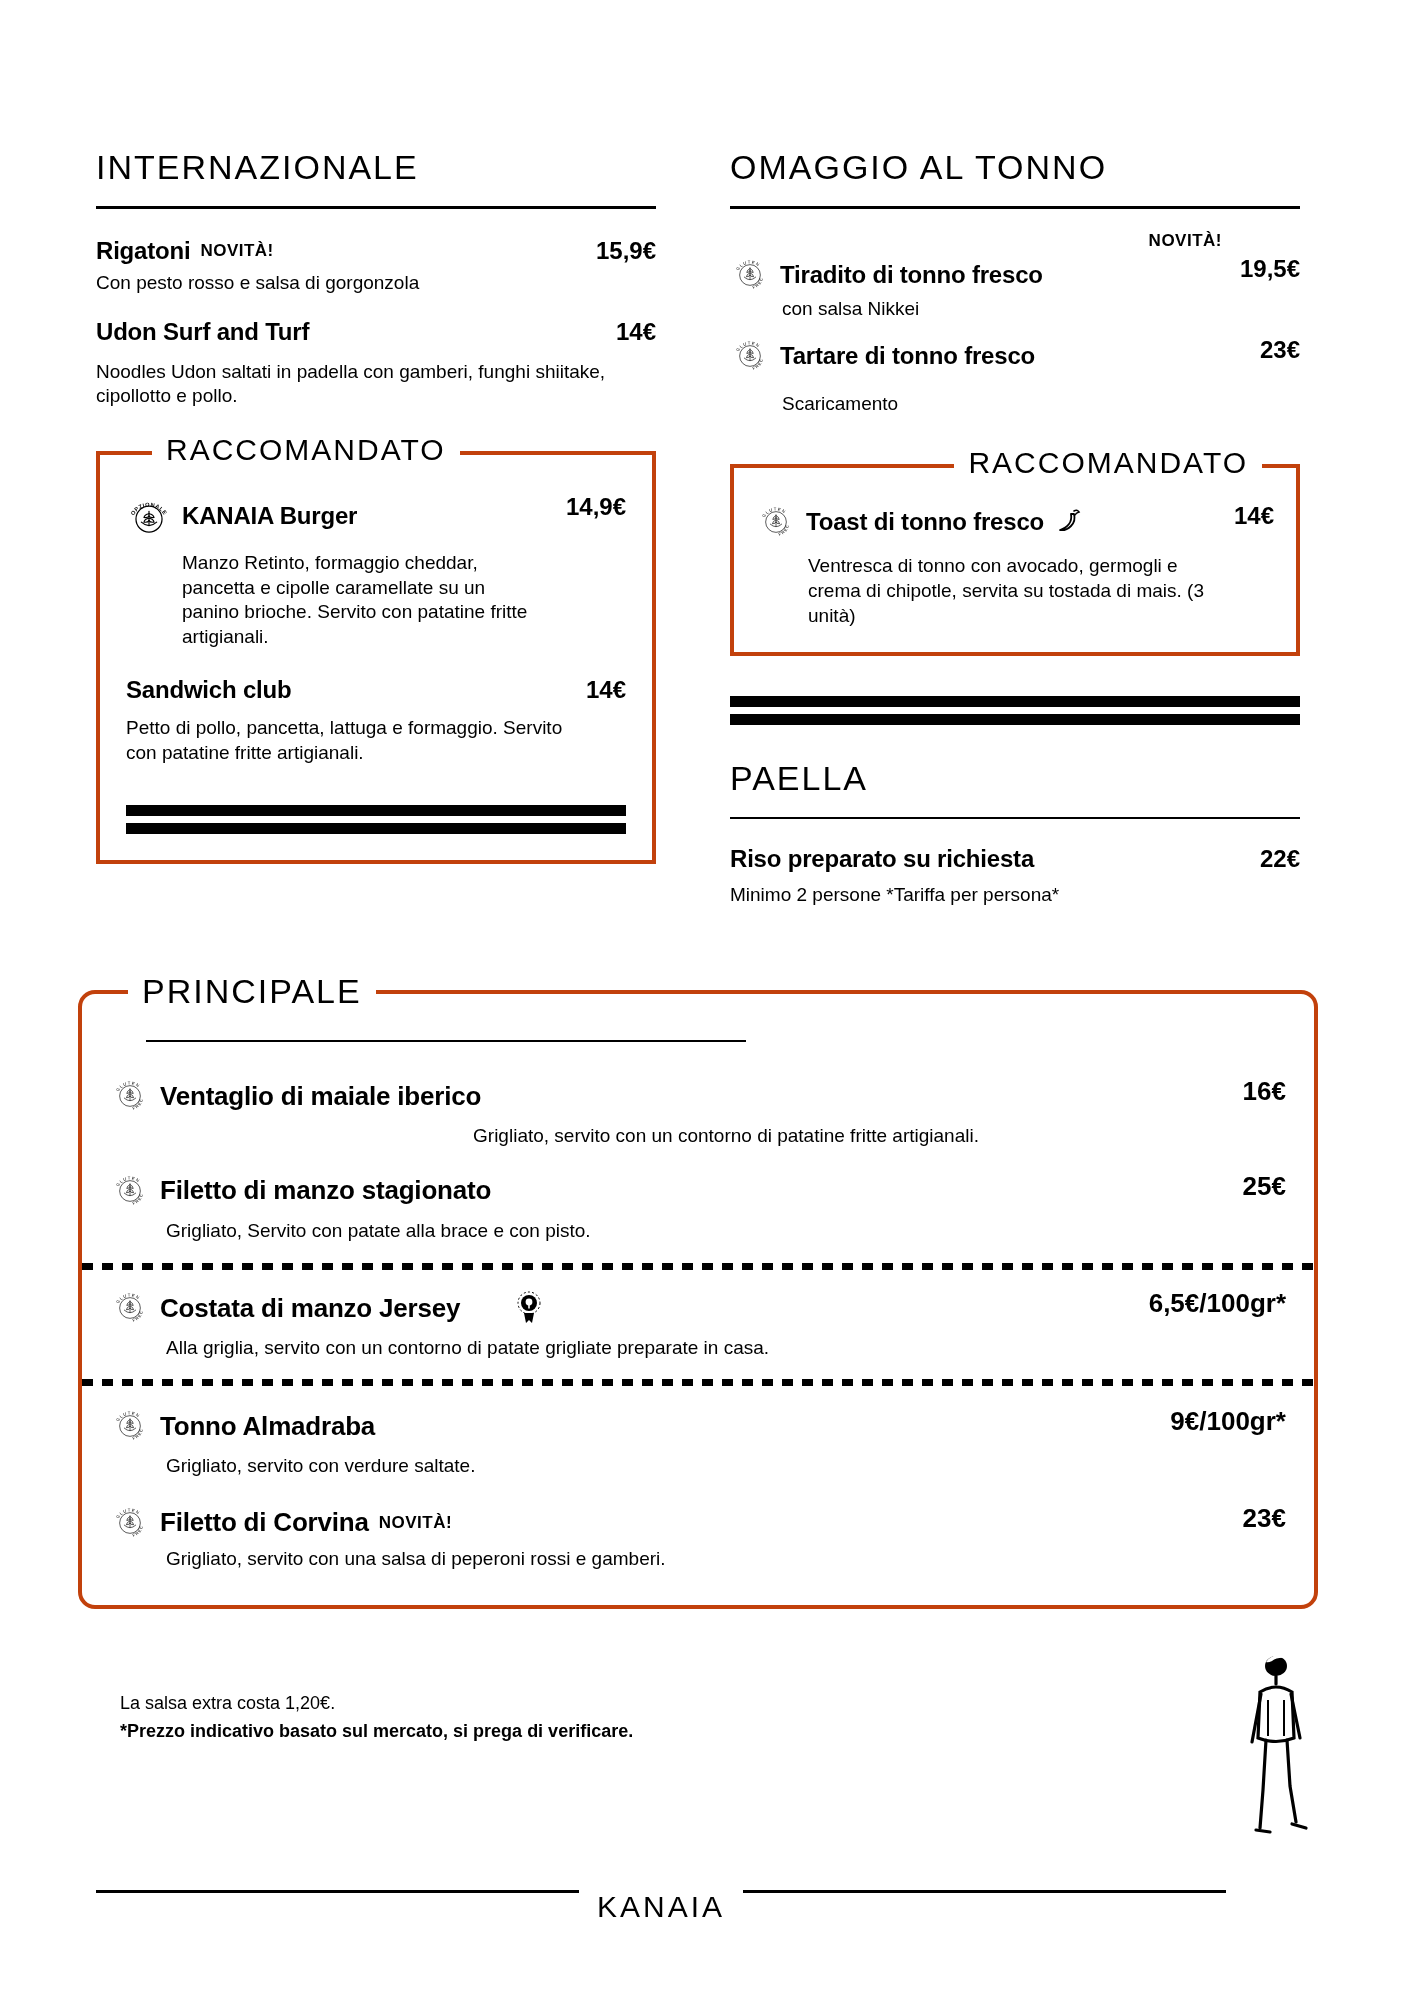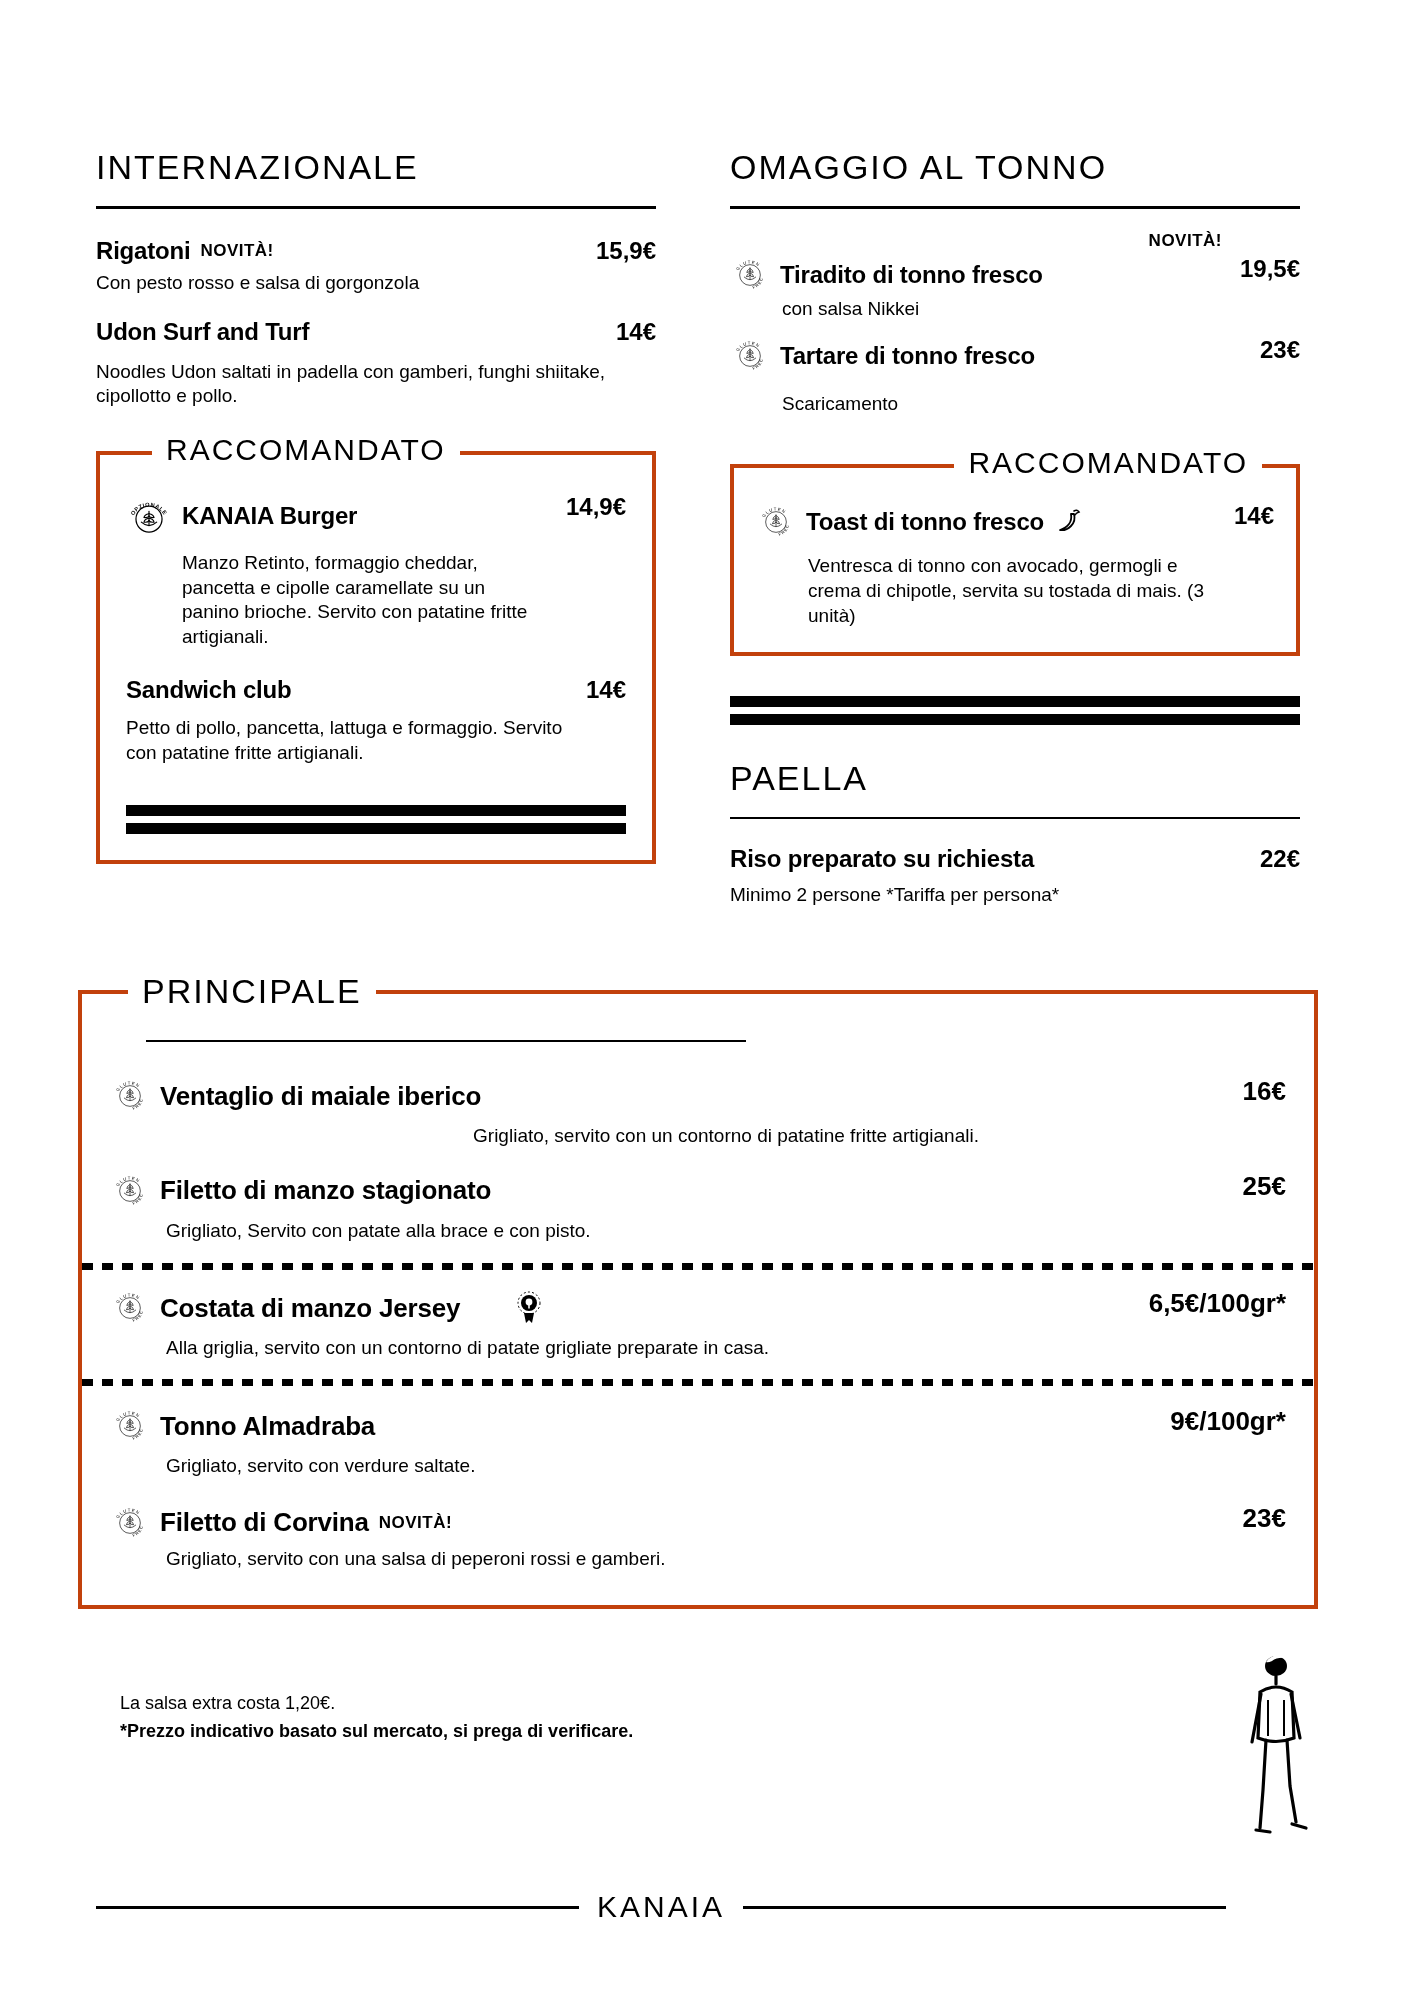--- a/index.html
+++ b/index.html
@@ -251,21 +251,21 @@
     <div class="rule-thin" style="margin-top:22px;"></div>
 
     <div class="row" style="margin-top:26px;">
       <span class="item-name">Riso preparato su richiesta</span>
       <span class="item-price">22€</span>
     </div>
     <div class="item-desc" style="margin-top:10px;">Minimo 2 persone *Tariffa per persona*</div>
   </div>
 
   <div style="position:absolute;left:78px;top:990px;width:1240px;">
-    <div class="recbox" style="padding:46px 28px 34px 28px;">
+    <div class="recbox" style="padding:46px 28px 34px 28px;border-radius:17px;">
       <div class="legend" style="left:46px;font-size:34px;">PRINCIPALE</div>
 
       <div class="rule-thin" style="width:600px;margin:0 0 34px 36px;"></div>
 
       <div class="row">
         <div class="row-l">
           <span class="gf">
             <svg viewBox="0 0 56 56">
               <defs>
                 <path id="gfTopA" d="M 10,30 A 18,18 0 0 1 46,30"></path>
@@ -445,19 +445,19 @@
         <path d="M26 180 l14 2"></path>
         <path d="M62 174 l14 4"></path>
       </g>
       <g stroke="#000" stroke-width="2" fill="none">
         <path d="M38 50 L38 86"></path>
         <path d="M54 50 L54 86"></path>
       </g>
     </svg>
   </div>
 
-  <div style="position:absolute;left:96px;top:1890px;width:1130px;display:flex;align-items:center;gap:18px;">
+  <div style="position:absolute;left:96px;top:1890px;width:1130px;display:flex;align-items:flex-start;gap:18px;">
     <div style="flex:1;height:3px;background:#000;"></div>
     <div style="font-size:30px;letter-spacing:3px;">KANAIA</div>
     <div style="flex:1;height:3px;background:#000;"></div>
   </div>
 
 </div>
 
 </body></html>

